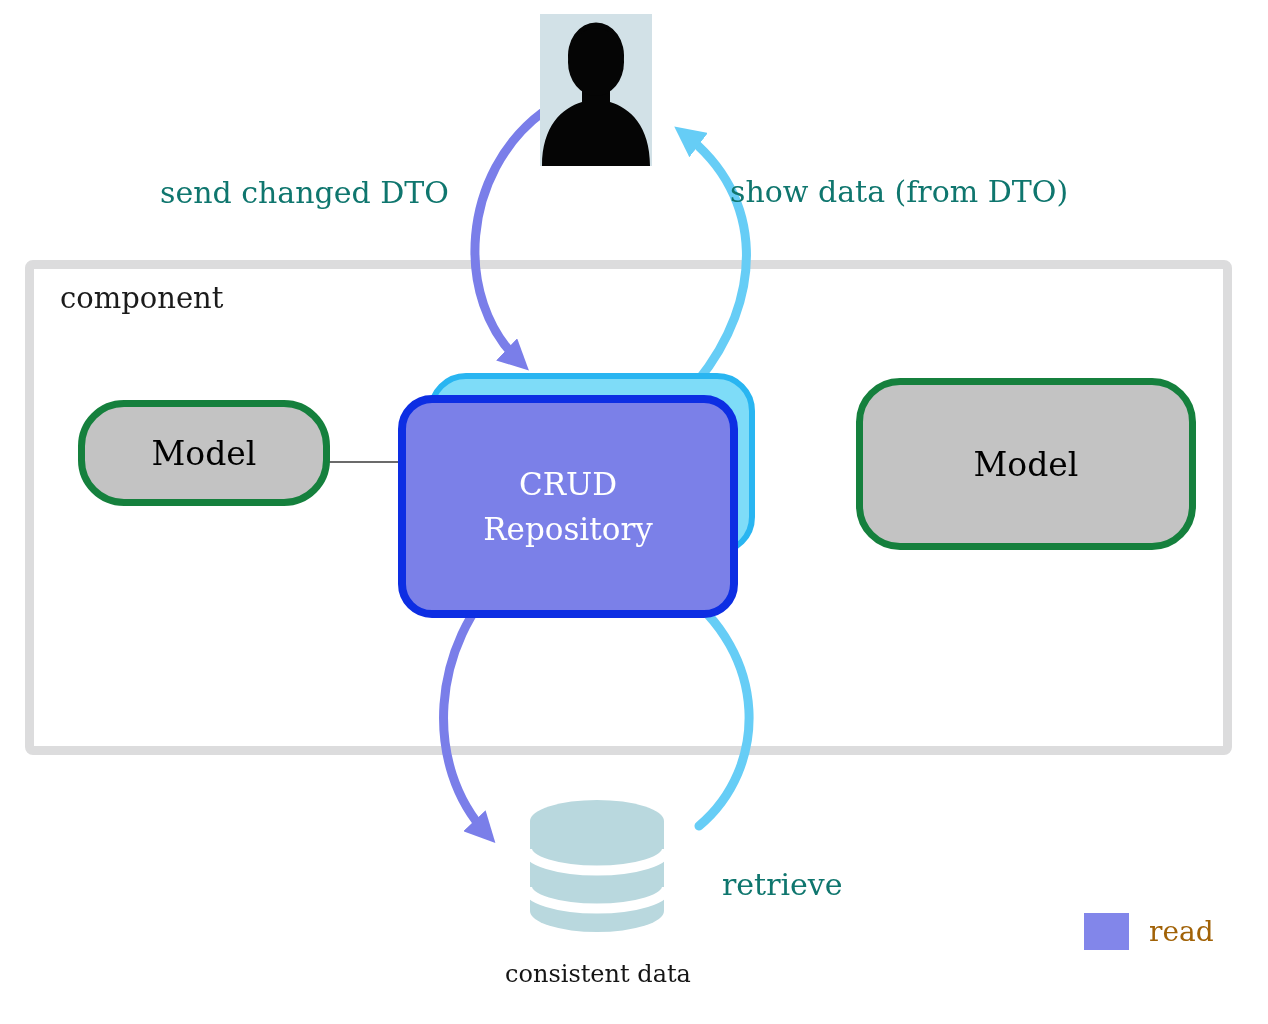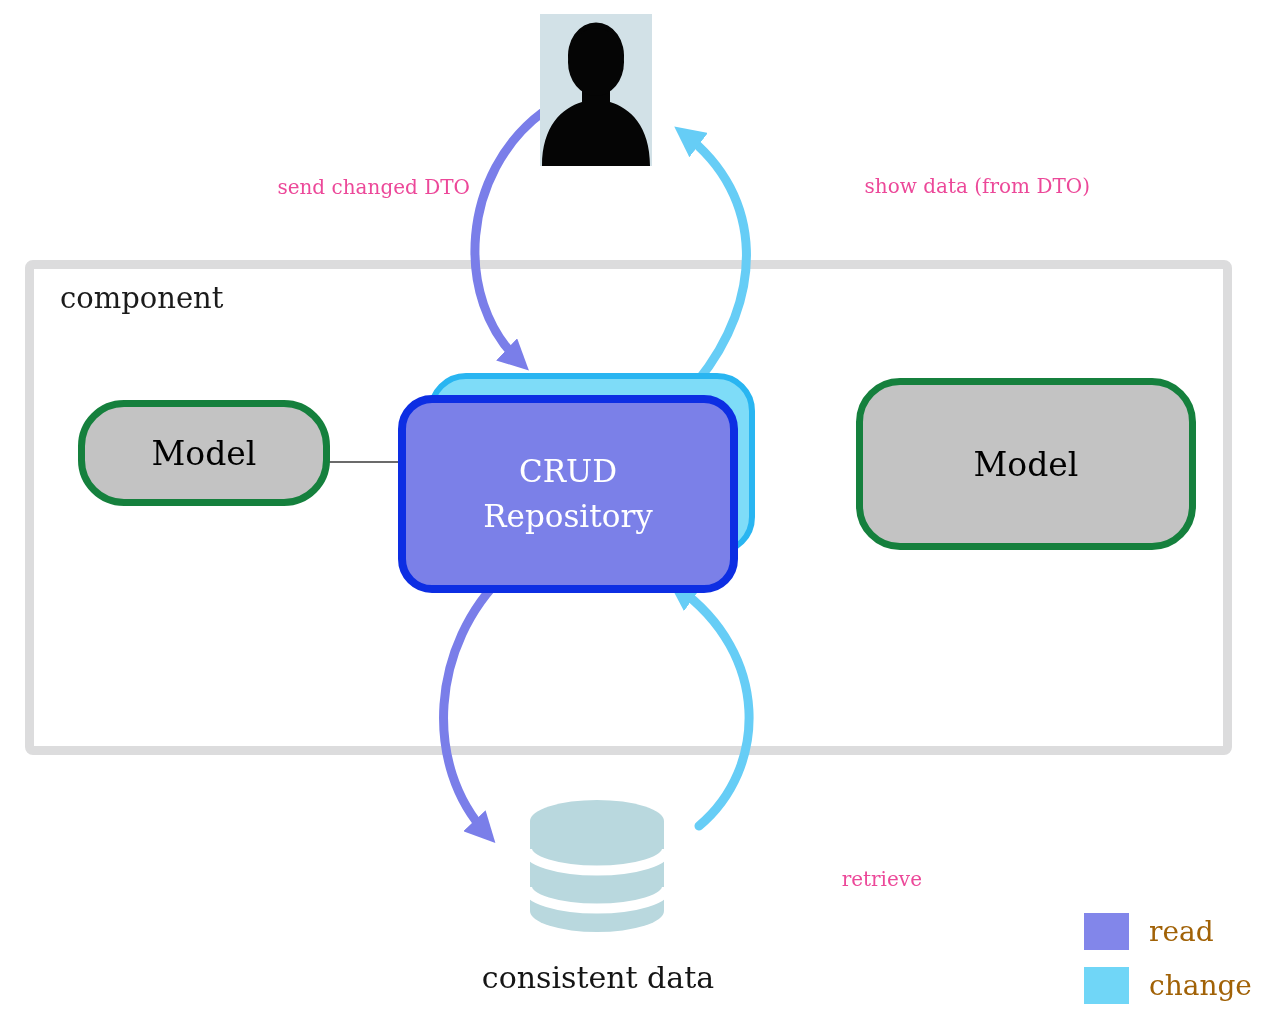--- a/index.html
+++ b/index.html
@@ -26,33 +26,33 @@
   .component-label {
     position: absolute;
     left: 26px; top: 12px;
     font-size: 29px;
     color: #1b1b1b;
   }
 
   
   .flow-label {
     z-index: 2;
-    font-size: 20px;
-    color: #ec4899;
-    text-align: right;
+    font-size: 30px;
+    color: #0f766e;
+    text-align: left;
   }
   .lbl-send     { left: 160px; top: 175px; width: 310px; }
   .lbl-show     { left: 730px; top: 174px; width: 360px; }
   .lbl-persist  { left: 265px; top: 859px; width: 200px; }
   .lbl-retrieve { left: 722px; top: 859px; width: 200px; margin-top: 8px; }
 
   .caption-consistent {
     left: 448px; top: 960px; width: 300px;
     z-index: 2;
-    font-size: 30px;
+    font-size: 24px;
     color: #151515;
     text-align: center;
   }
 
   
   .overlay {
     left: 0; top: 0;
     width: 1268px; height: 1024px;
     z-index: 1;
   }
@@ -84,21 +84,21 @@
   .crud-back {
     left: 428px; top: 373px;
     width: 327px; height: 182px;
     background: #7edcf8;
     border: 6px solid #29b5f1;
     border-radius: 38px;
     z-index: 2;
   }
   .crud-front {
     left: 398px; top: 395px;
-    width: 340px; height: 198px;
+    width: 340px; height: 223px;
     background: #7b80e8;
     border: 8px solid #0d2ee3;
     border-radius: 34px;
     display: flex;
     flex-direction: column;
     align-items: center;
     justify-content: center;
     color: #ffffff;
     font-size: 31px;
     line-height: 1.45;
@@ -185,19 +185,15 @@
     <span>Model</span>
   </div>
 
   <div class="abs caption-consistent">consistent data</div>
 
   <div class="abs legend">
     <div class="legend-row">
       <div class="legend-swatch swatch-read"></div>
       <div class="legend-label">read</div>
     </div>
-    <div class="legend-row">
-      <div class="legend-swatch swatch-change"></div>
-      <div class="legend-label">change</div>
-    </div>
   </div>
 
 </div>
 
 </body></html>

